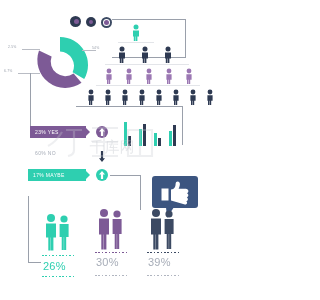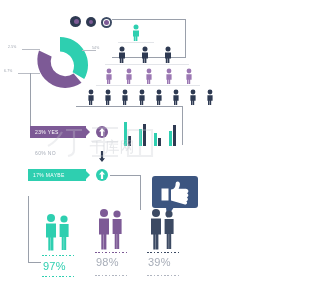--- a/index.html
+++ b/index.html
@@ -302,35 +302,35 @@
     <svg width="30" height="38" viewBox="0 0 30 38">
       <g fill="#2ecfb0">
         <circle cx="8" cy="5" r="4"></circle>
         <path d="M3 10.5 h10 v14 h-2.6 v13 h-2.4 v-13 h-0.3 v13 h-2.4 v-13 h-2.3 z"></path>
         <circle cx="21" cy="6" r="3.6"></circle>
         <path d="M16.6 11 h9 v13 h-2.4 v13 h-2.1 v-13 h-0.3 v13 h-2.1 v-13 h-2.1 z"></path>
       </g>
     </svg>
   </div>
   <div class="dotline" style="left:42px; top:255px; width:32px; color:#2ecfb0;"></div>
-  <div class="stat-pct" style="left:43px; top:261px; color:#2ecfb0;">97%</div>
+  <div class="stat-pct" style="left:43px; top:261px; color:#2ecfb0;">26%</div>
   <div class="dotline" style="left:42px; top:276px; width:32px; color:#2ecfb0;"></div>
 
   <div class="abs" style="left:96px; top:208px; width:30px; height:42px;">
     <svg width="30" height="42" viewBox="0 0 30 42">
       <g fill="#7d5a96">
         <circle cx="8" cy="5" r="4"></circle>
         <path d="M3 10.5 h10 v16 h-2.6 v15 h-2.4 v-15 h-0.3 v15 h-2.4 v-15 h-2.3 z"></path>
         <circle cx="21" cy="6" r="3.6"></circle>
         <path d="M16.6 11 h9 v15 h-2.4 v15 h-2.1 v-15 h-0.3 v15 h-2.1 v-15 h-2.1 z"></path>
       </g>
     </svg>
   </div>
   <div class="dotline" style="left:95px; top:252px; width:32px; color:#7d5a96;"></div>
-  <div class="stat-pct" style="left:96px; top:257px; color:#a7adb8;">98%</div>
+  <div class="stat-pct" style="left:96px; top:257px; color:#a7adb8;">30%</div>
   <div class="dotline" style="left:95px; top:275px; width:34px; color:#b0b5c0;"></div>
 
   <div class="abs" style="left:148px; top:208px; width:30px; height:42px;">
     <svg width="30" height="42" viewBox="0 0 30 42">
       <g fill="#3c4a63">
         <circle cx="8" cy="5" r="4"></circle>
         <path d="M3 10.5 h10 v16 h-2.6 v15 h-2.4 v-15 h-0.3 v15 h-2.4 v-15 h-2.3 z"></path>
         <circle cx="21" cy="6" r="3.6"></circle>
         <path d="M16.6 11 h9 v15 h-2.4 v15 h-2.1 v-15 h-0.3 v15 h-2.1 v-15 h-2.1 z"></path>
       </g>

